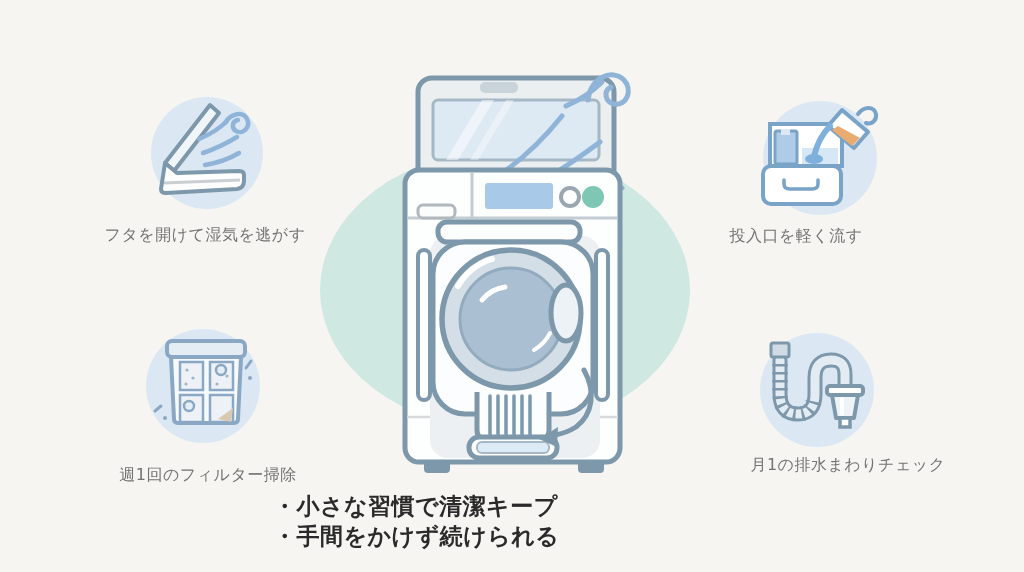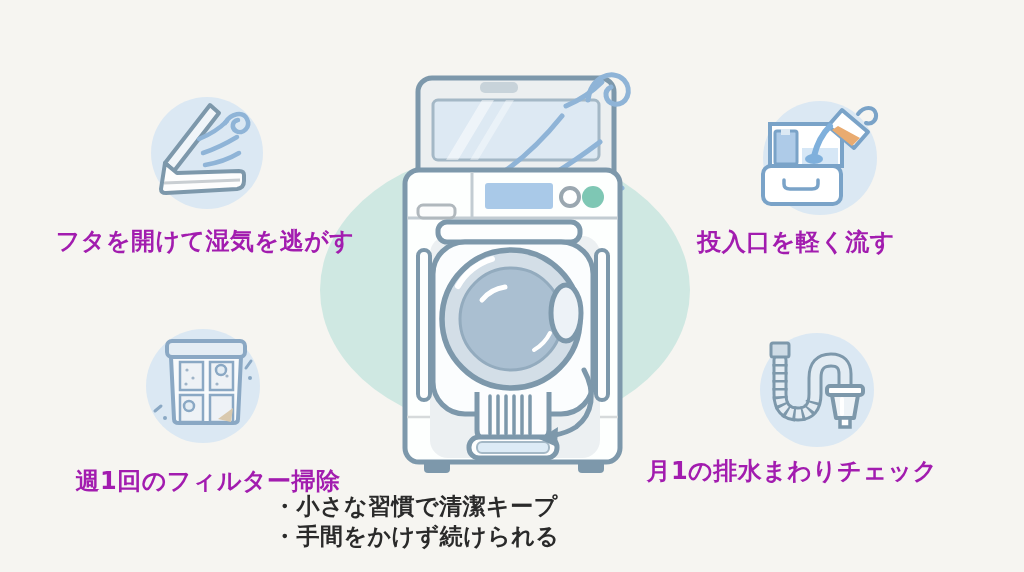--- a/index.html
+++ b/index.html
@@ -9,21 +9,21 @@
     font-family:"DejaVu Sans","Liberation Sans",sans-serif;
   }
   .halo{
     position:absolute;left:320px;top:150px;width:370px;height:280px;
     border-radius:50%;background:#cfe8e2;
   }
   .machine{position:absolute;left:330px;top:40px;}
   .tip-icon{position:absolute;}
   .tip-label{
     position:absolute;transform:translateX(-50%);
-    font-size:24px;font-weight:700;color:#a21caf;
+    font-size:16px;font-weight:400;color:#737373;
     white-space:nowrap;letter-spacing:0.5px;
   }
   .note{
     position:absolute;font-size:23px;font-weight:700;color:#2a2a2a;
     white-space:nowrap;letter-spacing:0.5px;
   }
 </style>
 </head>
 <body>
 
@@ -169,19 +169,19 @@
       <circle cx="60" cy="60" r="57" fill="#dbe8f3"></circle>
       <path d="M 23,30 V 64 Q 23,84 41,84 Q 58,84 58,64 V 48 Q 58,30 74,30 Q 88,30 88,44 V 54" fill="none" stroke="#7d98ab" stroke-width="15" stroke-linecap="round"></path>
       <path d="M 23,30 V 64 Q 23,84 41,84 Q 58,84 58,64 V 48 Q 58,30 74,30 Q 88,30 88,44 V 54" fill="none" stroke="#e3ecf3" stroke-width="9" stroke-linecap="round"></path>
       <path d="M 23,34 V 64 Q 23,84 41,84 Q 56,84 57,66" fill="none" stroke="#7d98ab" stroke-width="15" stroke-dasharray="2.5 5.5"></path>
       <rect x="14" y="13" width="18" height="14" rx="2" fill="#cfdce6" stroke="#7d98ab" stroke-width="3"></rect>
       <rect x="70" y="56" width="36" height="9" rx="3" fill="#ffffff" stroke="#7d98ab" stroke-width="4"></rect>
       <polygon points="75,65 101,65 97,88 79,88" fill="#eef3f7" stroke="#7d98ab" stroke-width="4" stroke-linejoin="round"></polygon>
       <line x1="85" y1="69" x2="85" y2="84" stroke="#ffffff" stroke-width="4" stroke-linecap="round"></line>
       <rect x="83" y="88" width="10" height="9" fill="#ffffff" stroke="#7d98ab" stroke-width="3.5"></rect>
     </svg>
-    <div class="tip-label" style="left:792px;top:455px">月1の排水まわりチェック</div>
+    <div class="tip-label" style="left:848px;top:455px">月1の排水まわりチェック</div>
   </div>
 
   <div class="note" style="left:273px;top:491px">・小さな習慣で清潔キープ</div>
   <div class="note" style="left:273px;top:521px">・手間をかけず続けられる</div>
 
 </div>
 
 </body></html>

